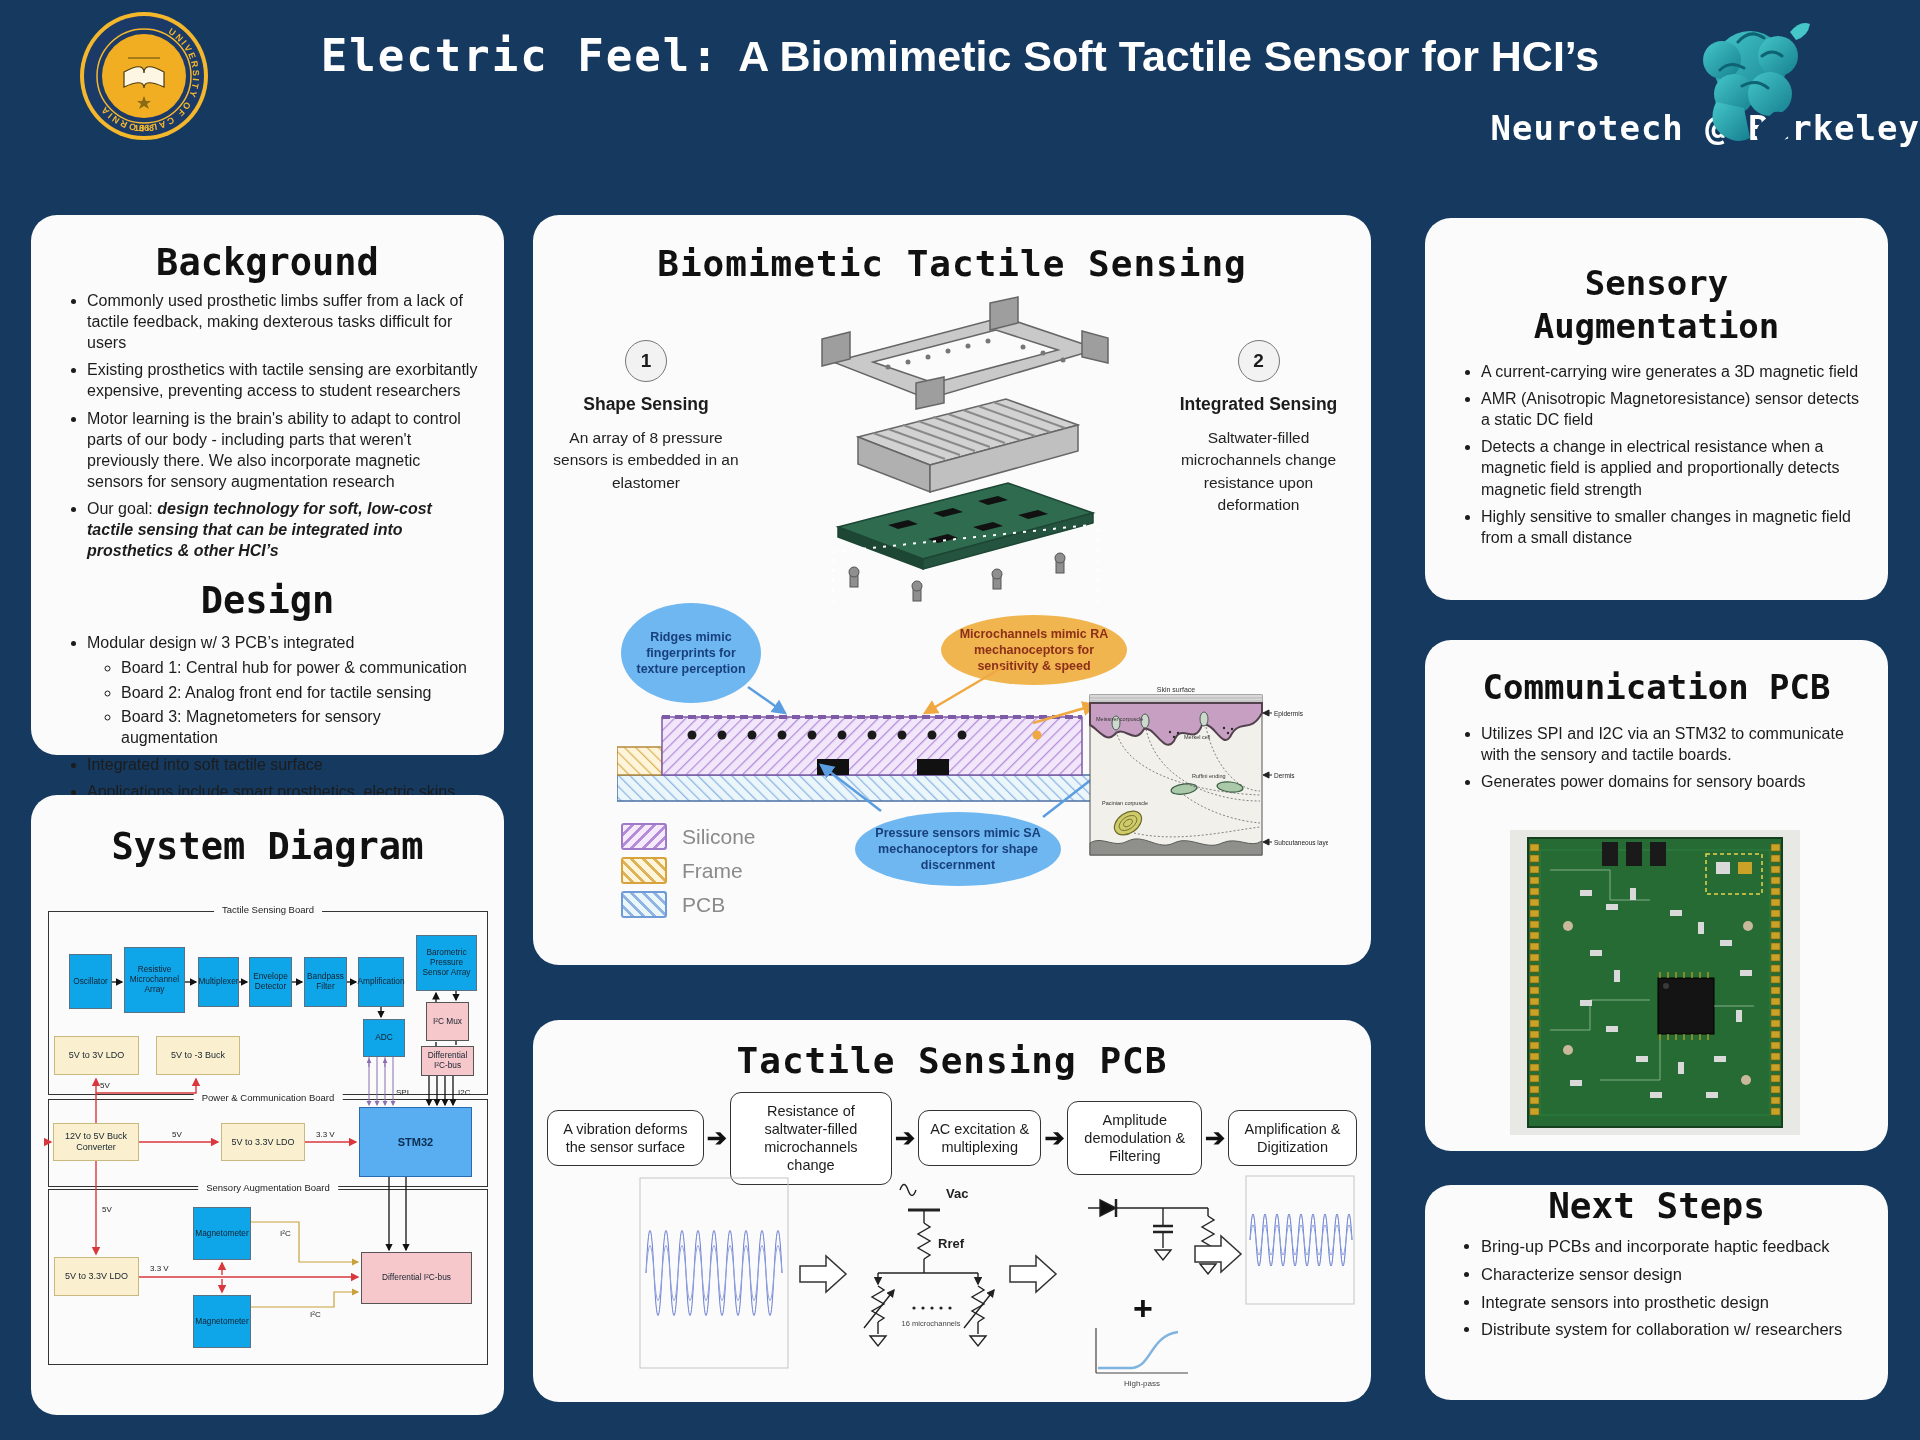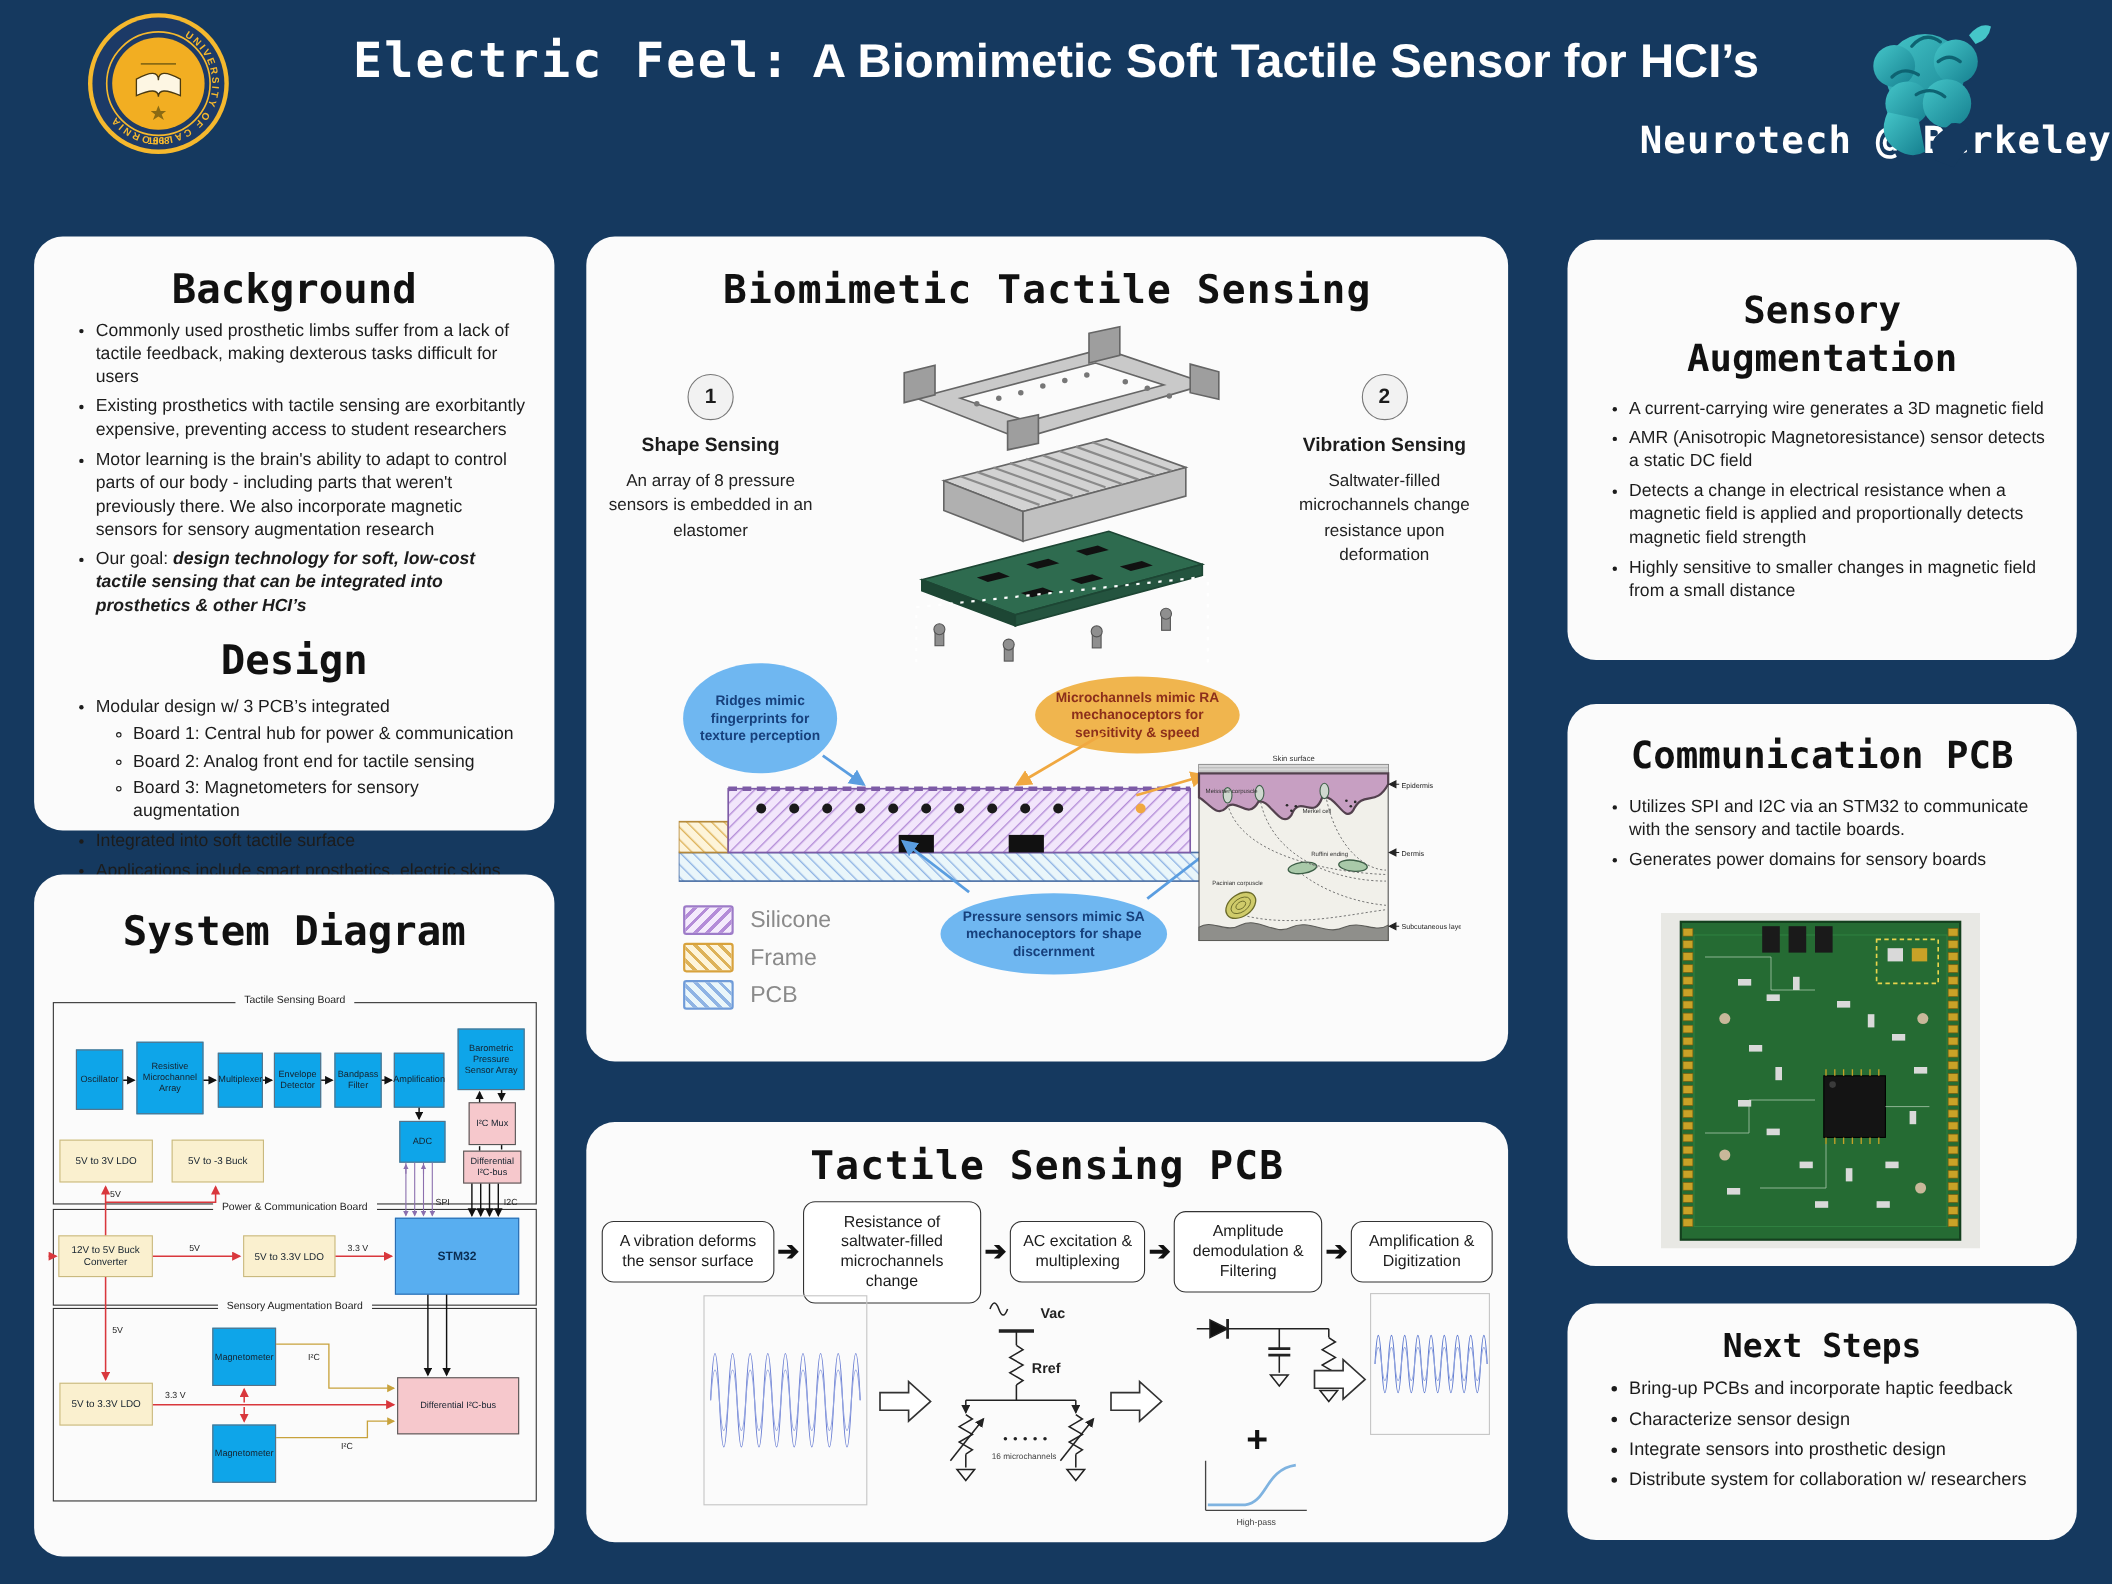--- a/index.html
+++ b/index.html
@@ -254,21 +254,21 @@
   <div class="card" style="left:533px;top:215px;width:838px;height:750px;">
     <div class="card-title" style="font-size:36px;margin-top:28px;letter-spacing:1px;">Biomimetic Tactile Sensing</div>
 
     <div class="step" style="left:18px;top:125px;width:190px;">
       <div class="stepnum">1</div>
       <div class="steplab">Shape Sensing</div>
       <div class="stepdesc">An array of 8 pressure sensors is embedded in an elastomer</div>
     </div>
     <div class="step" style="left:628px;top:125px;width:195px;">
       <div class="stepnum">2</div>
-      <div class="steplab">Vibration Sensing</div>
+      <div class="steplab">Integrated Sensing</div>
       <div class="stepdesc">Saltwater-filled microchannels change resistance upon deformation</div>
     </div>
 
     <svg style="position:absolute;left:205px;top:72px;" width="420" height="320" viewBox="0 0 420 320">
       <g stroke="#666" stroke-width="1.5">
         <polygon points="95,75 265,30 360,62 190,112" fill="#c9c9c9"></polygon>
         <polygon points="135,75 258,43 320,63 196,96" fill="#FBFBFB"></polygon>
         <g fill="#9e9e9e">
           <polygon points="84,52 112,45 112,72 84,79"></polygon>
           <polygon points="252,16 280,10 280,36 252,43"></polygon>
@@ -684,21 +684,21 @@
       <g stroke="#cfe3cf" stroke-width="0.8" fill="none" opacity="0.7">
         <path d="M40,40 h60 v30 h40"></path>
           <path d="M40,200 h40 v-30 h60"></path>
           <path d="M204,176 h40"></path>
           <path d="M150,210 v40 h-60"></path>
       </g>
     </svg>
   </div>
 
   <div class="card" style="left:1425px;top:1185px;width:463px;height:215px;">
-    <div class="card-title" style="font-size:30px;margin-top:22px;">Next Steps</div>
+    <div class="card-title" style="font-size:36px;">Next Steps</div>
     <div class="rt-body" style="margin-top:10px;font-size:16.5px;">
       <ul class="b">
         <li>Bring-up PCBs and incorporate haptic feedback</li>
         <li>Characterize sensor design</li>
         <li>Integrate sensors into prosthetic design</li>
         <li>Distribute system for collaboration w/ researchers</li>
       </ul>
     </div>
   </div>
 

